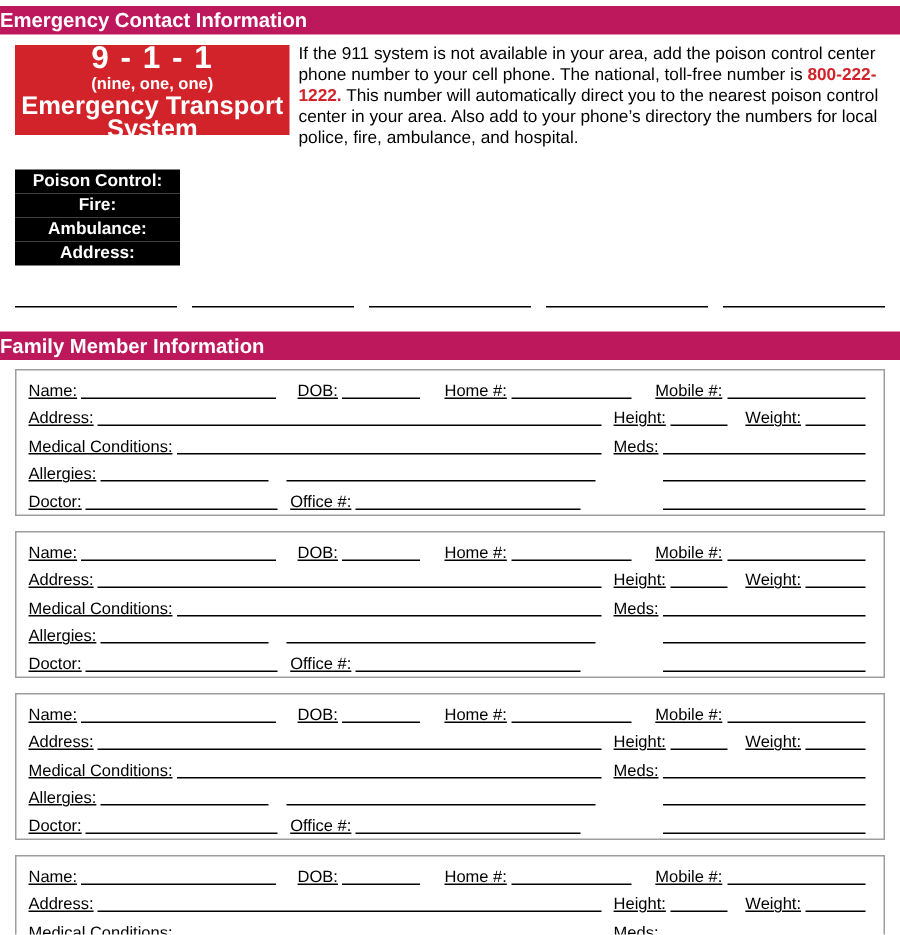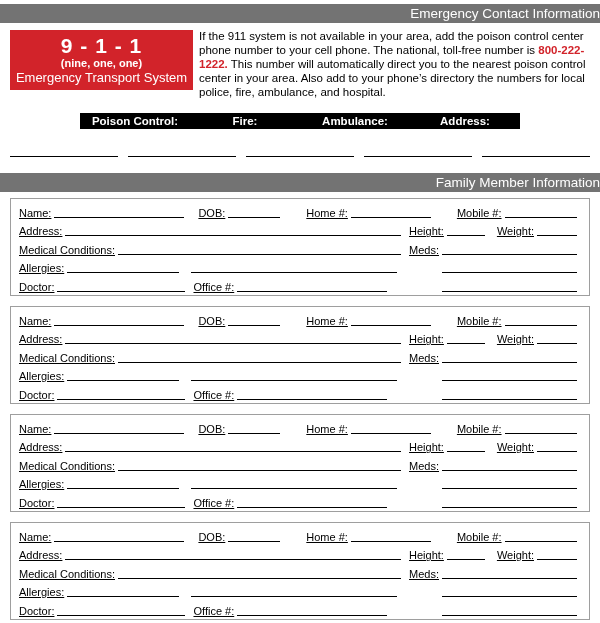--- a/index.html
+++ b/index.html
@@ -4,45 +4,45 @@
 <title>Emergency Contact Information</title>
 <style>
   * { margin:0; padding:0; box-sizing:border-box; }
   html,body { background:#fff; }
   body {
     width:600px; height:623px; overflow:hidden;
     font-family:"Liberation Sans", "DejaVu Sans", sans-serif;
     color:#000;
   }
   .bar {
-    background:#737373; color:#fff;
+    background:#be185d; color:#fff;
     height:19px; line-height:19px;
-    text-align:right; font-weight:normal; font-size:13.5px;
+    text-align:left; font-weight:bold; font-size:13.5px;
   }
   .bar-top { margin-top:4px; }
   .bar-family { margin-top:16px; }
 
   
   .intro-row { display:flex; margin:6px 10px 0 10px;justify-content:flex-end; }
   .badge-911 {
     width:183px; height:60px; margin-top:1px; flex:0 0 183px;
     background:#d2232a; color:#fff; text-align:center;
     display:flex; flex-direction:column; justify-content:center;
   }
   .badge-number { font-size:21px; font-weight:bold; line-height:22px; letter-spacing:1px; }
   .badge-sub1 { font-size:11px; font-weight:bold; line-height:13px; }
-  .badge-sub2 { font-size:13px; font-weight:normal; line-height:15px; }
+  .badge-sub2 { font-size:17px; font-weight:bold; line-height:15px; }
   .intro-text {
     flex:1; margin-left:6px; padding-right:2px;
     font-size:11.5px; line-height:14px; text-align:left;
   }
   .intro-text .phone { color:#d2232a; font-weight:bold; }
 
   
-  .num-row { display:flex; justify-content:center; margin:14px 10px 0 10px; }
+  .num-row { display:flex; justify-content:space-between; margin:14px 10px 0 10px;flex-direction:column; }
   .num-label {
     width:110px; height:16px; line-height:16px;
     background:#000; color:#fff; font-weight:bold; font-size:11.5px; text-align:center;
   }
   .num-lines { display:flex; justify-content:space-between; margin:13px 10px 0 10px; }
   .num-line { width:108px; height:15px; border-bottom:1.5px solid #000; }
 
   
   .members { margin-top:6px;text-decoration:underline; }
   .member-box {
@@ -50,21 +50,21 @@
     border:1px solid #9e9e9e;
     padding:3px 12px 0 8px;
   }
   .frow { display:flex; align-items:flex-end; height:18.6px; }
   .lbl { font-size:11px; line-height:15px; white-space:nowrap; }
   .bl { border-bottom:1.5px solid #000; height:1px; margin:0 0 3px 3px; display:block; }
   .grow { flex:1 1 auto; }
   .w130{flex:0 0 130px;} .w52{flex:0 0 52px;} .w80{flex:0 0 80px;}
   .w38{flex:0 0 38px;} .w40{flex:0 0 40px;} .w135{flex:0 0 135px;}
   .w112{flex:0 0 112px;} .w206{flex:0 0 206px;} .w128{flex:0 0 128px;} .w150{flex:0 0 150px;}
-  .ml8{margin-left:8px;} .ml12{margin-left:12px;} .ml14{margin-left:14px;} .ml16{margin-left:26px;}
+  .ml8{margin-left:8px;} .ml12{margin-left:12px;} .ml14{margin-left:14px;} .ml16{margin-left:16px;}
   .mla{margin-left:auto;}
 </style>
 </head>
 <body>
 
 <div class="bar bar-top">
   <span>Emergency Contact Information</span>
 </div>
 
 <div class="intro-row">

